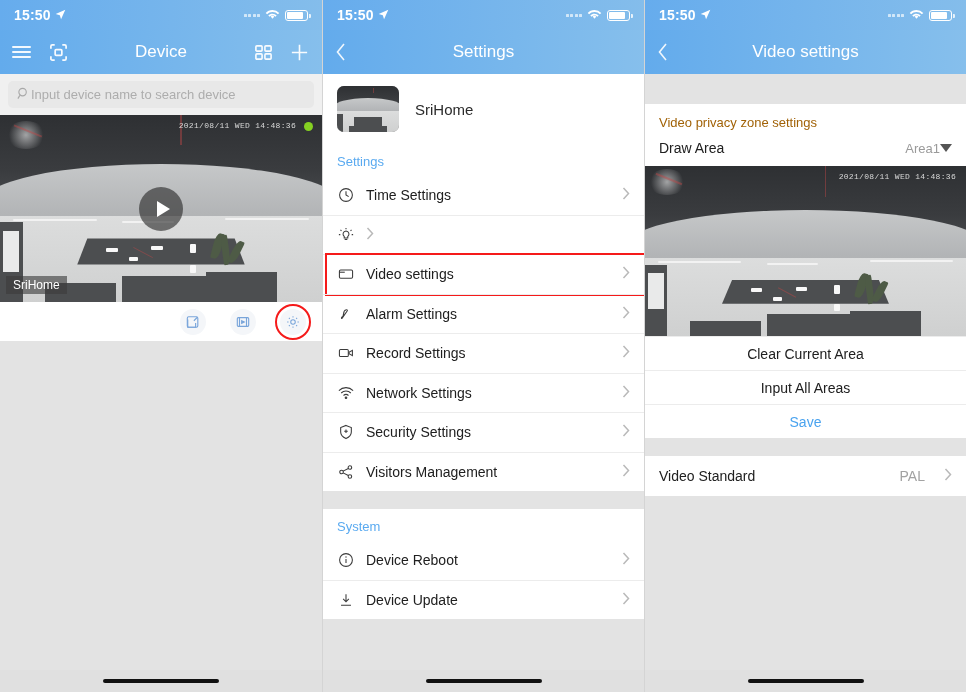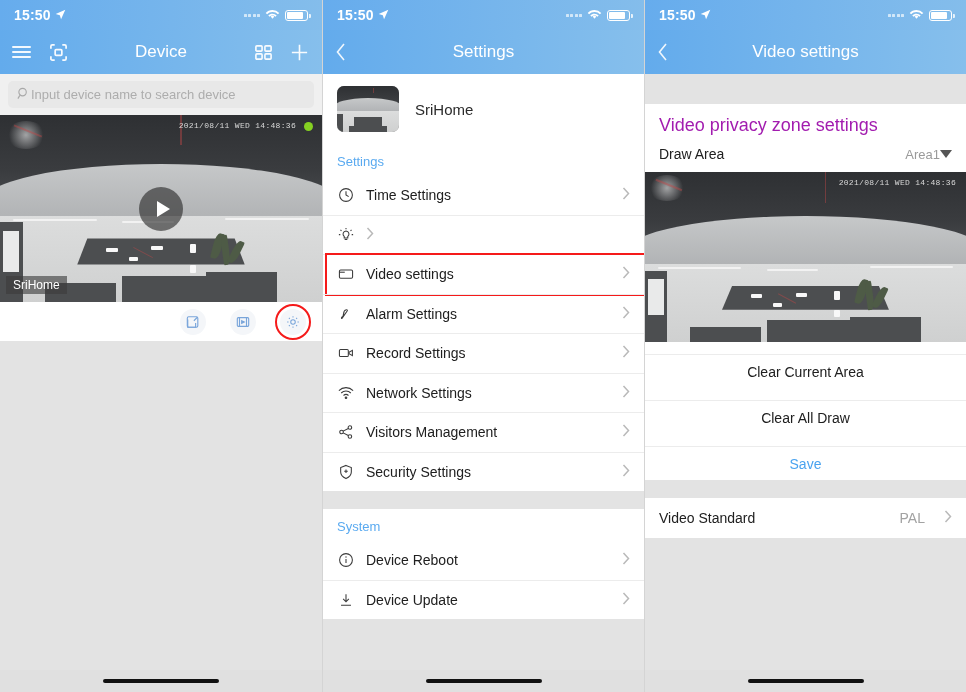--- a/index.html
+++ b/index.html
@@ -166,41 +166,40 @@
     position: absolute; left: 2px; right: -3px; top: -2px; bottom: -2px;
     border: 2.5px solid #f51a1a; pointer-events: none;
   }
   .hl-row { overflow: visible; }
   .gap { height: 18px; background: #e3e3e3; }
 
   
   .s3-gap-top { height: 30px; background: #e3e3e3; flex:none; }
   .s3-link {
     background: #fff; padding: 11px 14px 6px;
-    font-size: 18px; color: #a21caf;
+    font-size: 13px; color: #a16207;
   }
   .s3-draw {
     background: #fff; display: flex; align-items: center;
     padding: 4px 14px 10px;
   }
   .s3-draw-label { font-size: 14px; color: #202020; flex: 1; }
   .s3-draw-val { font-size: 13px; color: #9a9a9a; }
   .caret-down {
     width: 0; height: 0;
     border-left: 6px solid transparent;
     border-right: 6px solid transparent;
     border-top: 8px solid #555;
   }
   .s3-cam { height: 170px; position: relative; overflow: hidden; background:#555; }
   .act-row {
     height: 34px; background: #fff;
     display: flex; align-items: center; justify-content: center;
     font-size: 14px; color: #202020;
     border-top: 1px solid #ececec;
-    margin-top: 12px;
   }
   .act-row.blue { color: #4aa3ef; }
 
   
   .sc-ceiling { position:absolute; left:0; right:0; top:0; height:42%;
       background: linear-gradient(to bottom, #2e3033 0%, #3a3c3f 70%, #45474a 100%); }
   .sc-soffit { position:absolute; left:-6%; right:-6%; top:26%; height:30%;
       background: linear-gradient(to bottom, #c6c8c9, #b0b2b4);
       border-radius: 50% 50% 0 0 / 70% 70% 0 0; }
   .sc-lower { position:absolute; left:0; right:0; bottom:0; height:46%;
@@ -492,39 +491,39 @@
             </svg>
           </span>
           <span class="row-label">Network Settings</span>
           <span class="chev"><svg width="8" height="13" viewBox="0 0 8 13" fill="none" stroke="#b9b9b9" stroke-width="1.5">
                 <path d="M1.5 1 6.5 6.5l-5 5.5"></path>
               </svg></span>
         </div>
         <div class="row">
           <span class="row-icon">
             <svg width="16" height="16" viewBox="0 0 18 18" fill="none" stroke="#3b3b3b" stroke-width="1.2">
+                <path d="M9 1.6 15 4v5c0 3.6-3 6-6 7.4C6 15 3 12.6 3 9V4z"></path>
+                <path d="M9 6.2v4M7 8.2h4"></path>
+              </svg>
+          </span>
+          <span class="row-label">Security Settings</span>
+          <span class="chev"><svg width="8" height="13" viewBox="0 0 8 13" fill="none" stroke="#b9b9b9" stroke-width="1.5">
+                <path d="M1.5 1 6.5 6.5l-5 5.5"></path>
+              </svg></span>
+        </div>
+        <div class="row">
+          <span class="row-icon">
+            <svg width="16" height="16" viewBox="0 0 18 18" fill="none" stroke="#3b3b3b" stroke-width="1.2">
               <circle cx="13.4" cy="4" r="2"></circle>
                 <circle cx="13.4" cy="14" r="2"></circle>
                 <circle cx="4" cy="9" r="2"></circle>
               <path d="M5.8 8 11.6 5M5.8 10l5.8 3"></path>
             </svg>
           </span>
           <span class="row-label">Visitors Management</span>
-          <span class="chev"><svg width="8" height="13" viewBox="0 0 8 13" fill="none" stroke="#b9b9b9" stroke-width="1.5">
-                <path d="M1.5 1 6.5 6.5l-5 5.5"></path>
-              </svg></span>
-        </div>
-        <div class="row">
-          <span class="row-icon">
-            <svg width="16" height="16" viewBox="0 0 18 18" fill="none" stroke="#3b3b3b" stroke-width="1.2">
-                <path d="M9 1.6 15 4v5c0 3.6-3 6-6 7.4C6 15 3 12.6 3 9V4z"></path>
-                <path d="M9 6.2v4M7 8.2h4"></path>
-              </svg>
-          </span>
-          <span class="row-label">Security Settings</span>
           <span class="chev"><svg width="8" height="13" viewBox="0 0 8 13" fill="none" stroke="#b9b9b9" stroke-width="1.5">
                 <path d="M1.5 1 6.5 6.5l-5 5.5"></path>
               </svg></span>
         </div>
       </div>
 
       <div class="gap"></div>
       <div class="sec-title">System</div>
       <div class="list">
         <div class="row">
@@ -635,21 +634,21 @@
         <div class="sc-plant" style="left:69%;top:64%;width:7px;height:29px;transform:rotate(-8deg);"></div>
         <div class="sc-plant" style="left:72%;top:67%;width:8px;height:23px;transform:rotate(26deg);"></div>
         <div class="sc-dark" style="left:64%;top:85%;width:22%;height:15%;"></div>
         <div class="sc-dark" style="left:14%;top:91%;width:22%;height:9%;"></div>
         <div class="sc-dark" style="left:38%;top:87%;width:26%;height:13%;"></div>
       </div>
       <div class="cam-ts" style="right:10px;">2021/08/11  WED 14:48:36</div>
     </div>
 
     <div class="act-row">Clear Current Area</div>
-    <div class="act-row">Clear All Draw</div>
+    <div class="act-row">Input All Areas</div>
     <div class="act-row blue">Save</div>
 
     <div class="gap"></div>
 
     <div class="row" style="background:#fff;border-top:none;height:40px;">
       <span class="row-label">Video Standard</span>
       <span class="row-value">PAL</span>
       <span class="chev"><svg width="8" height="13" viewBox="0 0 8 13" fill="none" stroke="#b9b9b9" stroke-width="1.5">
             <path d="M1.5 1 6.5 6.5l-5 5.5"></path>
           </svg></span>

